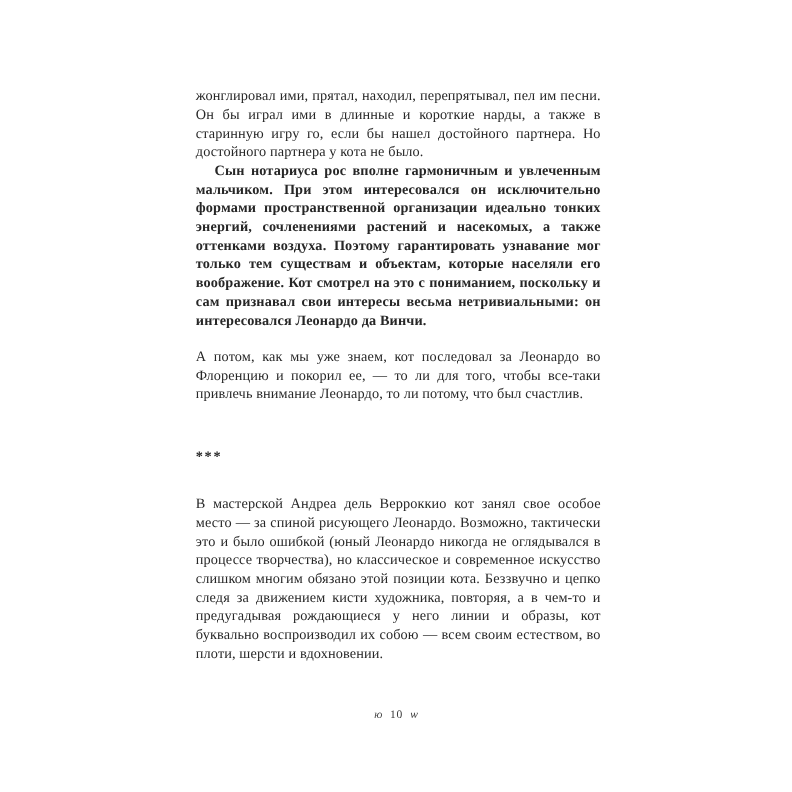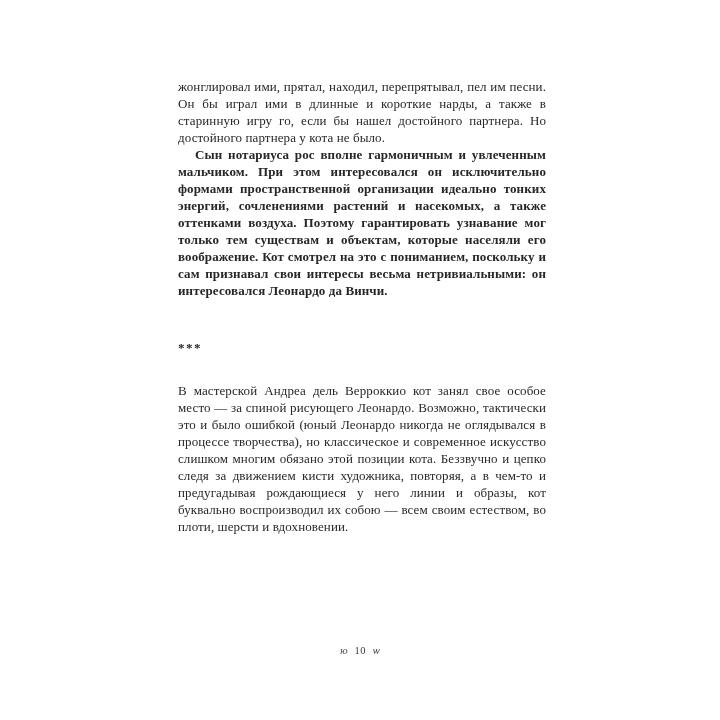--- a/index.html
+++ b/index.html
@@ -70,20 +70,21 @@
   }
 </style>
 </head>
 <body>
 
 <div class="book-page">
 
   <div class="text-block" id="text-block">
       <p class="">жонглировал ими, прятал, находил, перепрятывал, пел им песни. Он бы играл ими в длинные и короткие нарды, а также в старинную игру го, если бы нашел достойного партнера. Но достойного партнера у кота не было.</p>
       <p class="indent">Сын нотариуса рос вполне гармоничным и увлеченным мальчиком. При этом интересовался он исключительно формами пространственной организации идеально тонких энергий, сочленениями растений и насекомых, а также оттенками воздуха. Поэтому гарантировать узнавание мог только тем существам и объектам, которые населяли его воображение. Кот смотрел на это с пониманием, поскольку и сам признавал свои интересы весьма нетривиальными: он интересовался Леонардо да Винчи.</p>
+      <p class="spaced">А потом, как мы уже знаем, кот последовал за Леонардо во Флоренцию и покорил ее, — то ли для того, чтобы все-таки привлечь внимание Леонардо, то ли потому, что был счастлив.</p>
       <p class="separator">***</p>
       <p class="">В мастерской Андреа дель Верроккио кот занял свое особое место — за спиной рисующего Леонардо. Возможно, тактически это и было ошибкой (юный Леонардо никогда не оглядывался в процессе творчества), но классическое и современное искусство слишком многим обязано этой позиции кота. Беззвучно и цепко следя за движением кисти художника, повторяя, а в чем-то и предугадывая рождающиеся у него линии и образы, кот буквально воспроизводил их собою — всем своим естеством, во плоти, шерсти и вдохновении.</p>
     </div>
 
   <div class="page-footer">
     <span class="ornament">ю</span><span class="folio">10</span><span class="ornament">ѡ</span>
   </div>
 
 </div>
 

